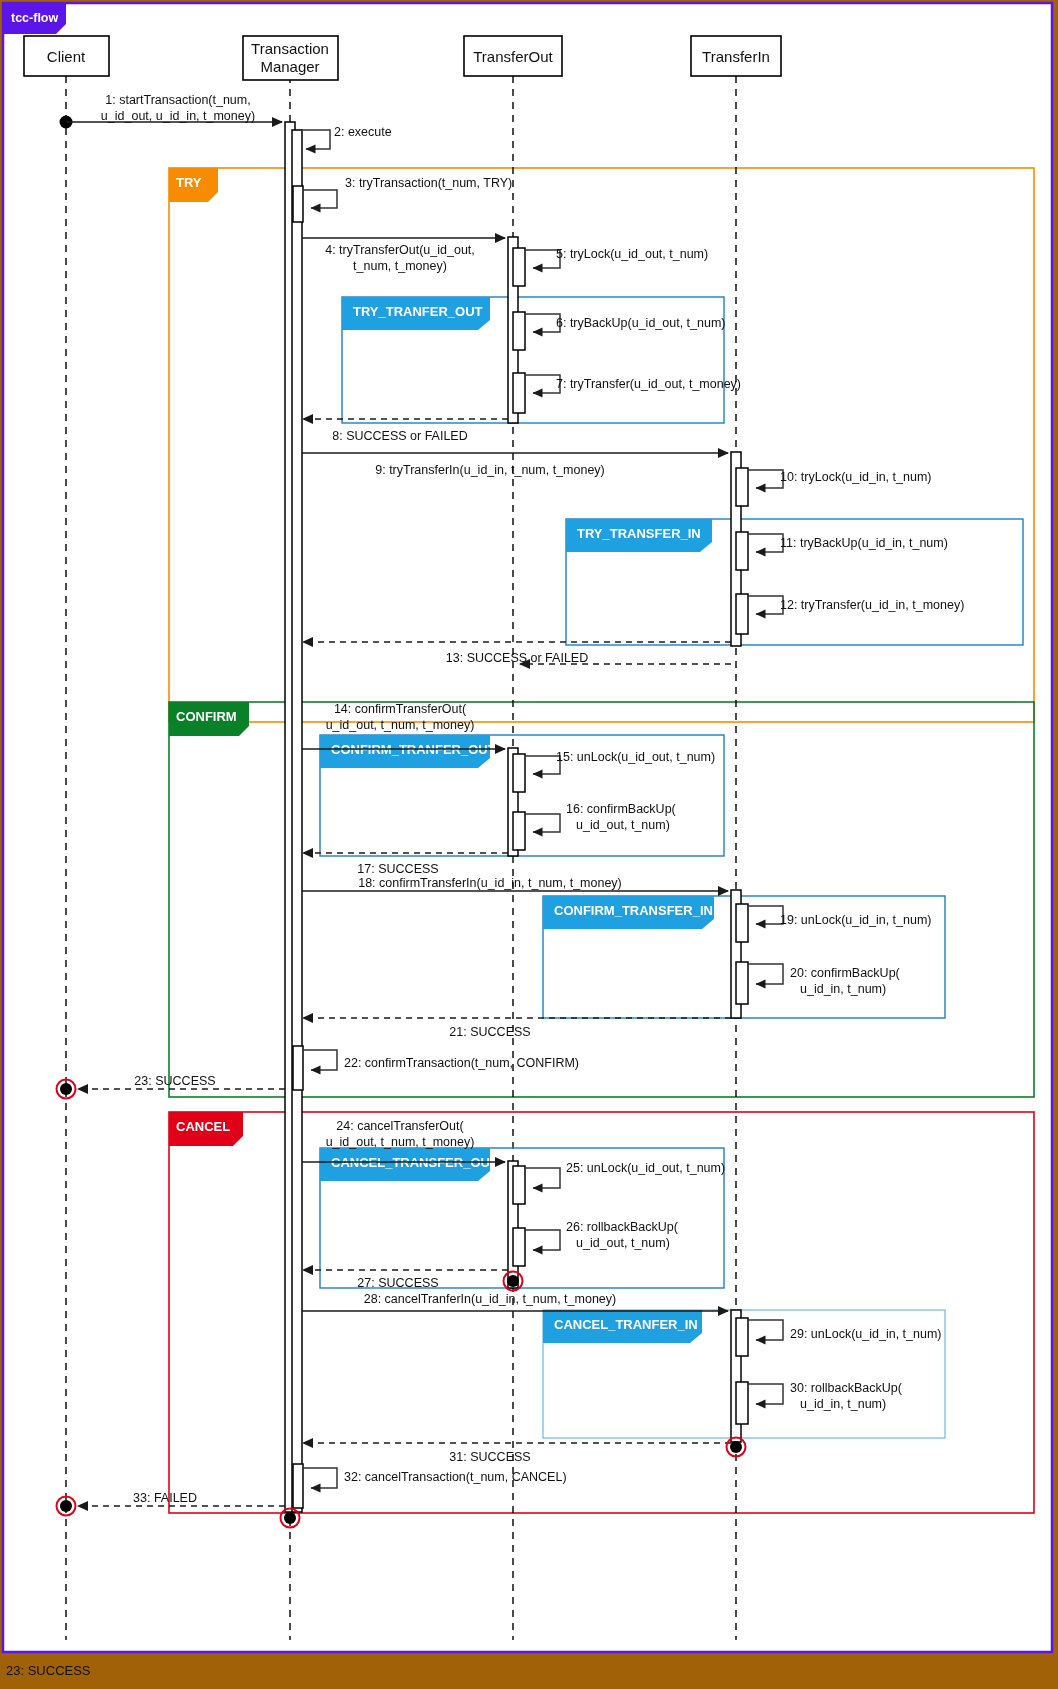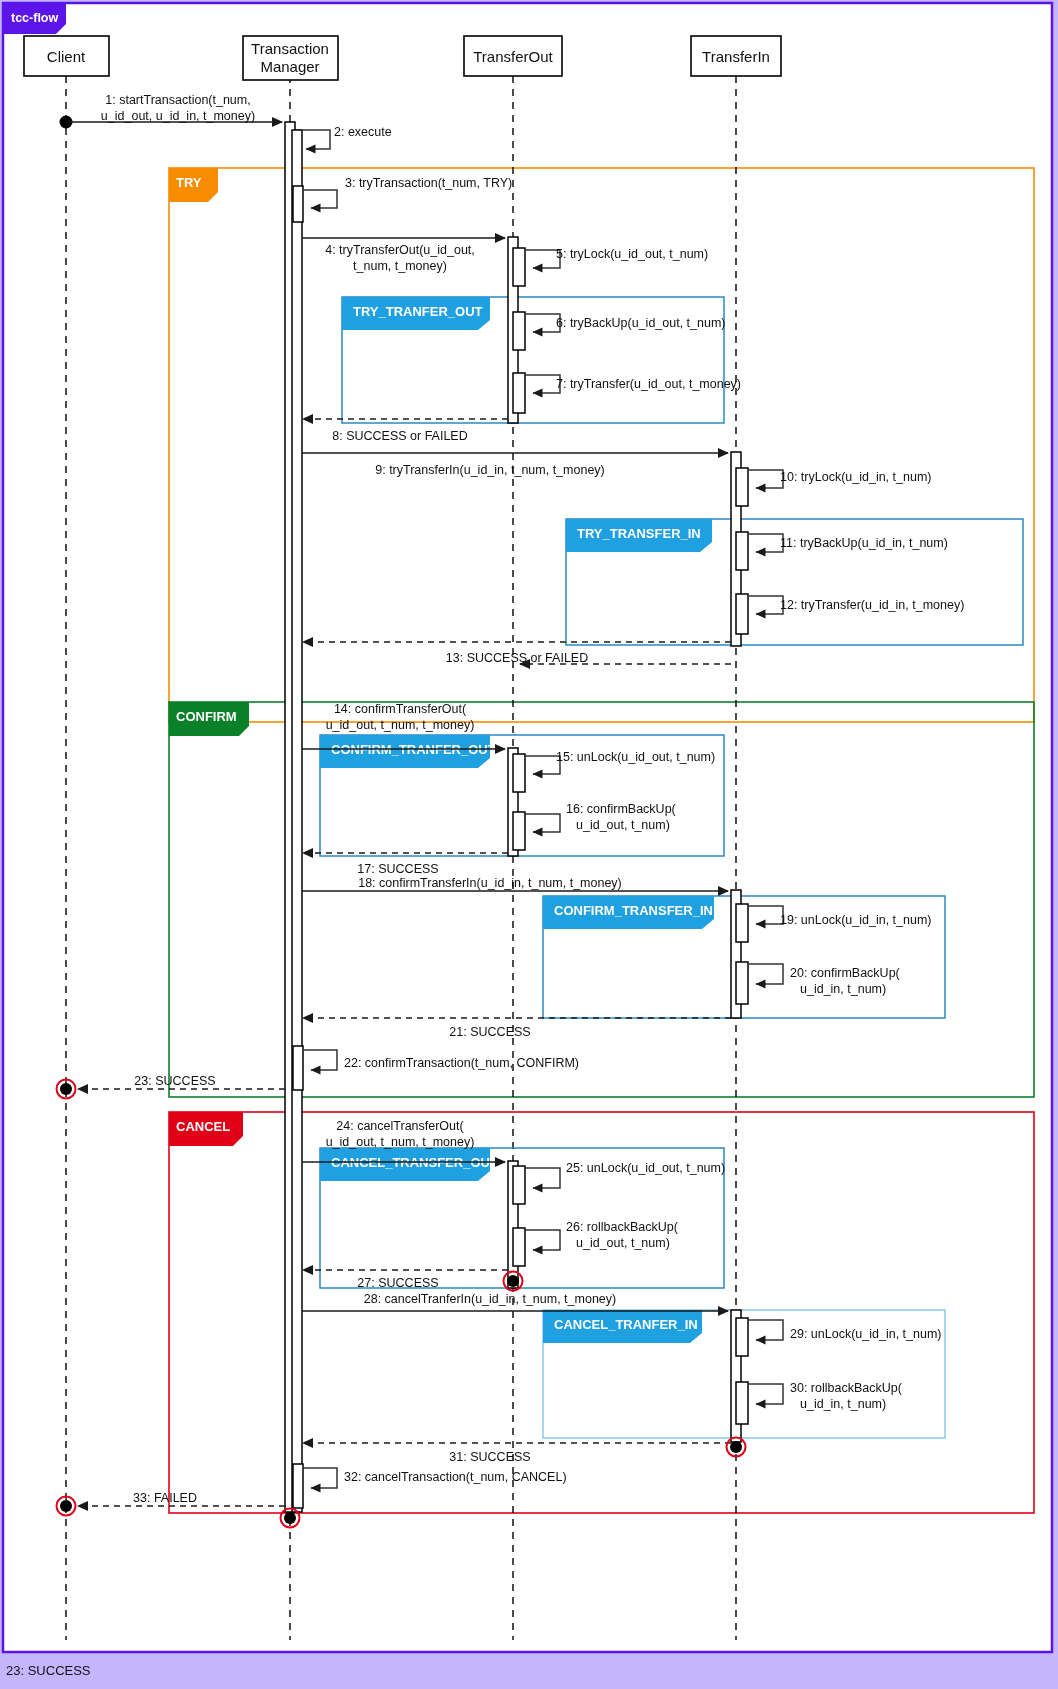--- a/index.html
+++ b/index.html
@@ -1,17 +1,17 @@
 <!DOCTYPE html>
 <html><head>
 <meta charset="utf-8">
 <style>
   html,body{margin:0;padding:0;background:#ffffff;}
   body{font-family:"Liberation Sans","DejaVu Sans",sans-serif;}
-  #stage{position:relative;width:1058px;height:1689px;background:#c4b5fd;overflow:hidden;}
+  #stage{position:relative;width:1058px;height:1689px;background:#a16207;overflow:hidden;}
   svg{display:block;}
   .msglbl{font-size:12.5px;fill:#111;font-family:"Liberation Sans","DejaVu Sans",sans-serif;}
   .actorlbl{font-size:15px;fill:#111;font-family:"Liberation Sans","DejaVu Sans",sans-serif;}
   .fraglbl{font-size:13px;fill:#ffffff;font-weight:bold;font-family:"Liberation Sans","DejaVu Sans",sans-serif;}
   .framelbl{font-size:12.5px;fill:#ffffff;font-weight:bold;font-family:"Liberation Sans","DejaVu Sans",sans-serif;}
   .footlbl{font-size:13px;fill:#111;font-family:"Liberation Sans","DejaVu Sans",sans-serif;}
   .lifeline{stroke:#000;stroke-width:1.4;stroke-dasharray:7 6;fill:none;}
   .actorbox{fill:#fff;stroke:#000;stroke-width:1.6;}
   .activation{fill:#fff;stroke:#000;stroke-width:1.5;}
   .solidmsg{stroke:#1a1a1a;stroke-width:1.5;fill:none;}

